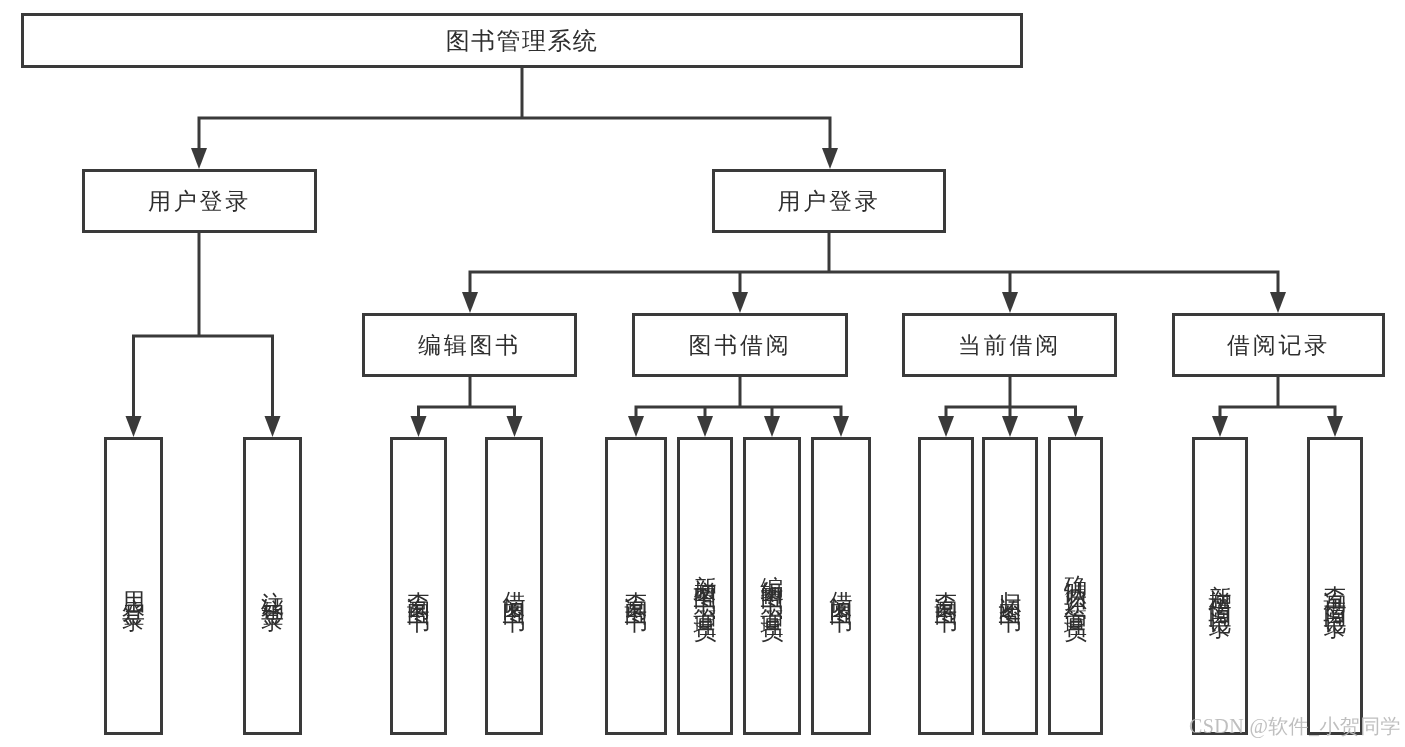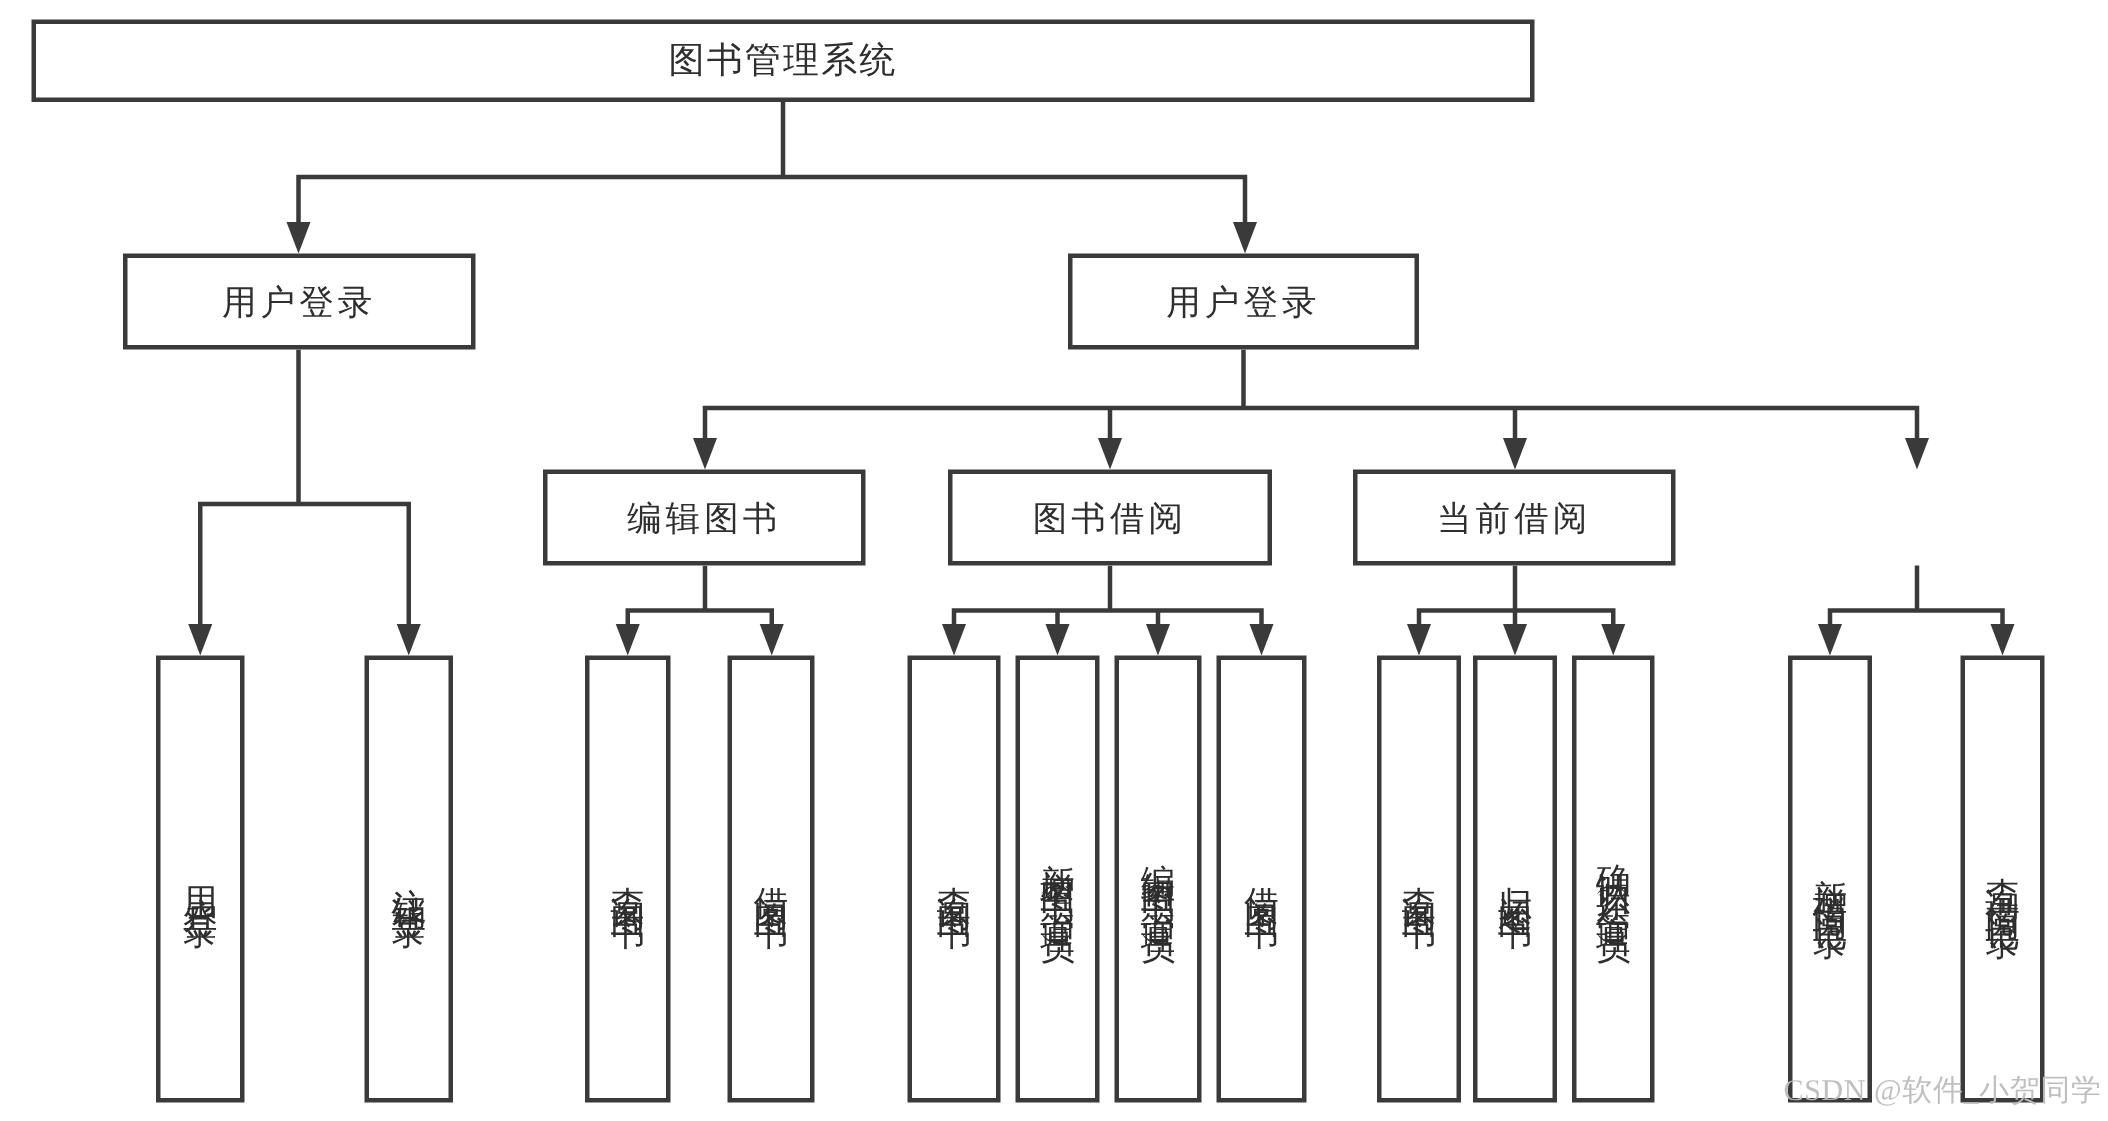--- a/index.html
+++ b/index.html
@@ -114,20 +114,23 @@
 
   <div class="box hbox" style="left:362px;top:313px;width:215px;height:64px">
     <span class="lbl">编辑图书</span>
   </div>
   <div class="box hbox" style="left:632px;top:313px;width:216px;height:64px">
     <span class="lbl">图书借阅</span>
   </div>
   <div class="box hbox" style="left:902px;top:313px;width:215px;height:64px">
     <span class="lbl">当前借阅</span>
   </div>
+  <div class="box hbox" style="left:1172px;top:313px;width:213px;height:64px">
+    <span class="lbl">借阅记录</span>
+  </div>
 
   <div class="box vbox" style="left:104px;top:437px;width:59px;height:298px">
     <span class="lbl">用户登录</span>
   </div>
   <div class="box vbox" style="left:243px;top:437px;width:59px;height:298px">
     <span class="lbl">注销登录</span>
   </div>
 
   <div class="box vbox" style="left:390px;top:437px;width:57px;height:298px">
     <span class="lbl">查询图书</span>

